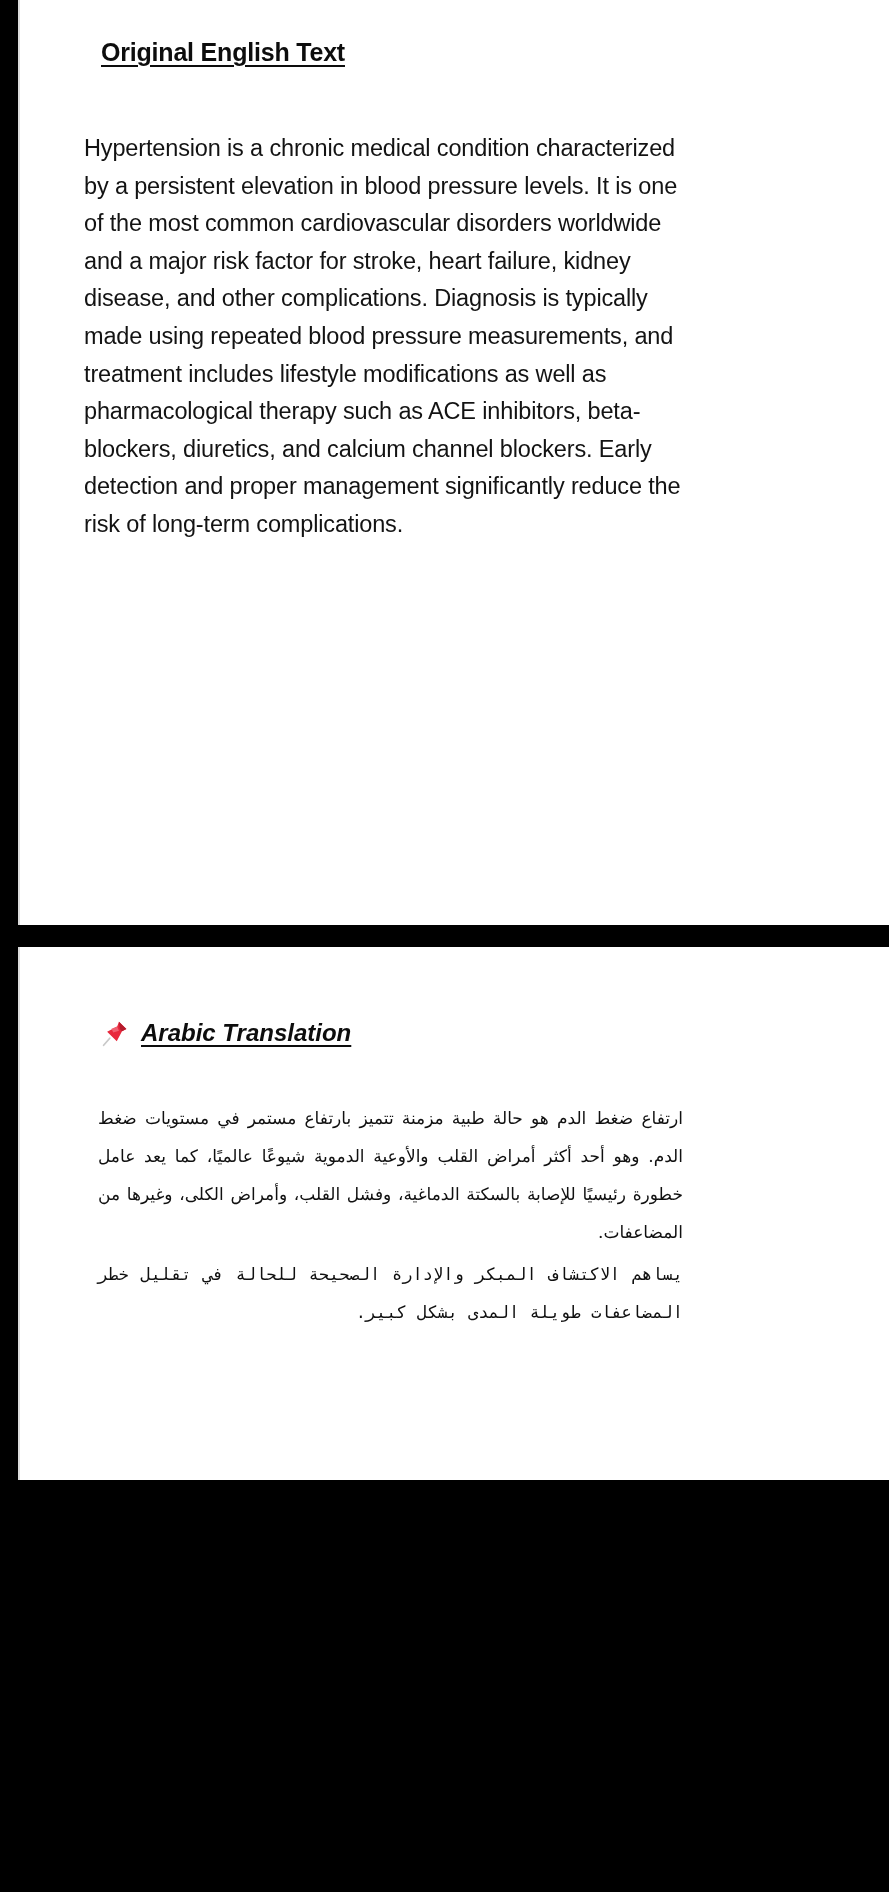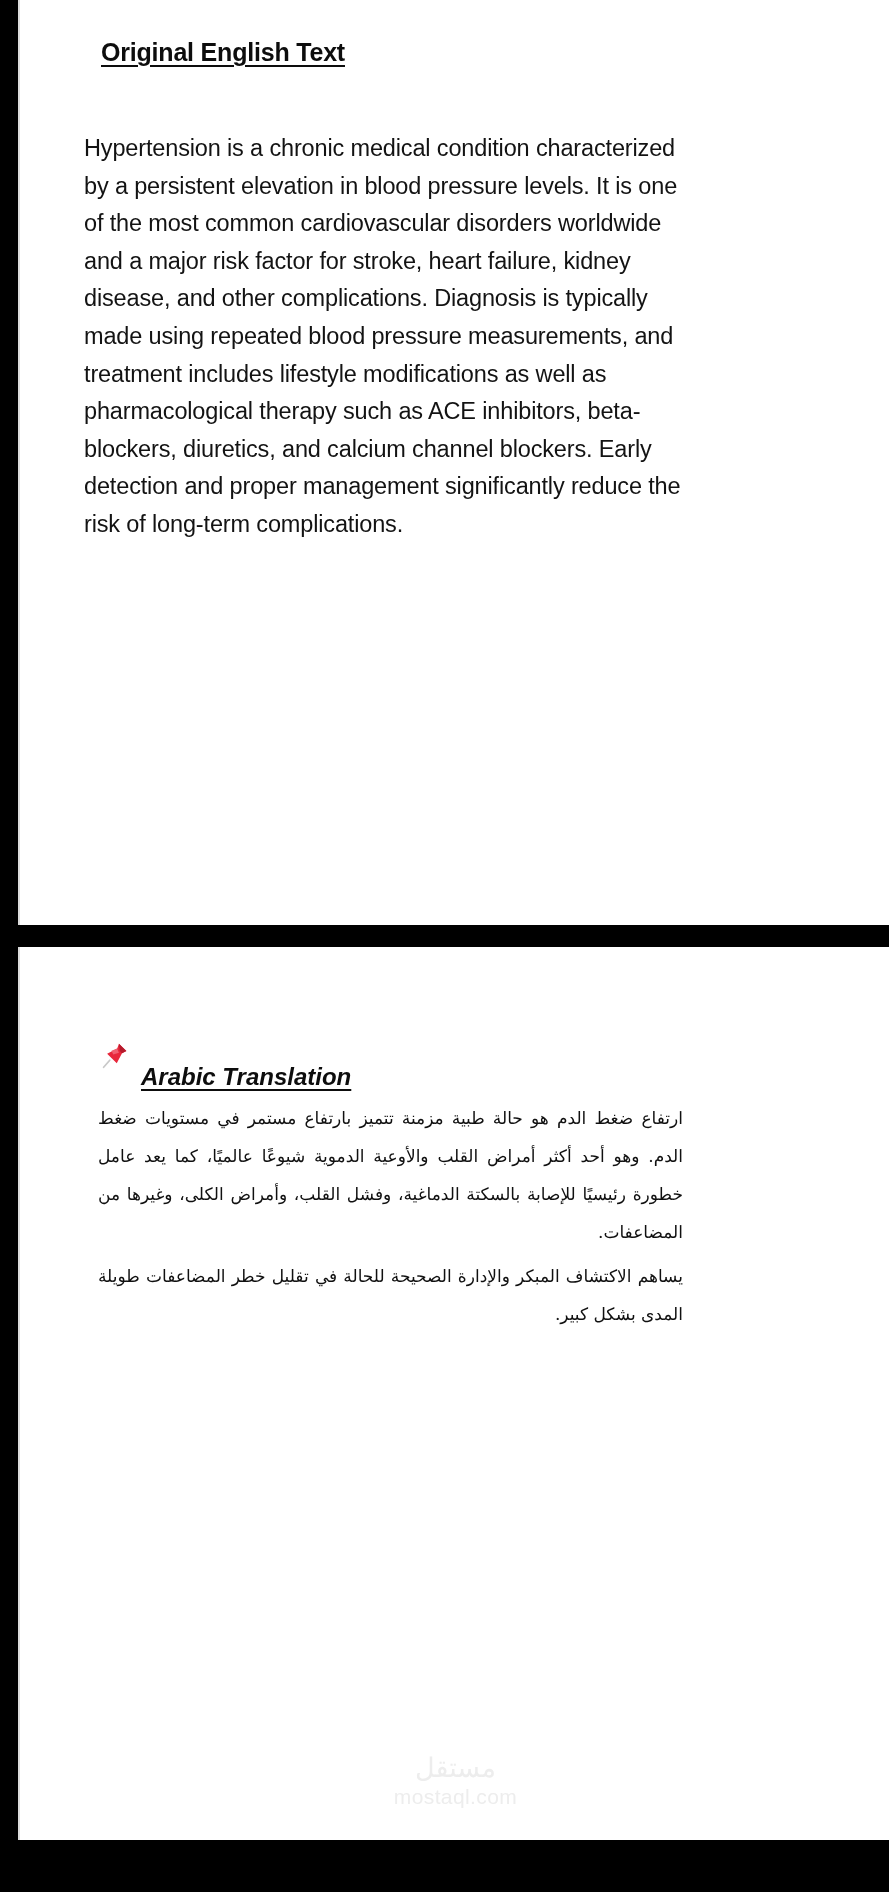--- a/index.html
+++ b/index.html
@@ -10,21 +10,21 @@
   body {
     width: 889px;
     height: 1892px;
     font-family: "Liberation Sans", sans-serif;
     -webkit-font-smoothing: antialiased;
   }
 
   .screen {
     position: relative;
     width: 889px;
-    height: 1840px;
+    height: 1480px;
     background: #0f172a;
     overflow: hidden;
   }
 
   
   .left-gutter {
     position: absolute;
     left: 0;
     top: 0;
     width: 18px;
@@ -116,21 +116,20 @@
 
   .ar-heading-text {
     font-size: 24px;
     font-weight: 700;
     font-style: italic;
     color: #0d0d0d;
     text-decoration: underline;
     text-underline-offset: 4px;
     text-decoration-thickness: 2px;
     white-space: nowrap;
-    margin-top: 44px;
   }
 
   .ar-body {
     position: absolute;
     left: 78px;
     top: 152px;
     width: 585px;
     direction: rtl;
     text-align: justify;
     font-family: "DejaVu Serif", "Liberation Serif", serif;
@@ -138,20 +137,21 @@
     line-height: 38px;
     color: #101010;
   }
 
   .ar-body p {
     margin: 0 0 6px 0;
   }
 
   .ar-body p:last-child {
     margin-bottom: 8px;
+    font-family: Liberation Mono, monospace;
   }
 
   
   .watermark {
     position: absolute;
     left: 0;
     top: 805px;
     width: 871px;
     display: flex;
     flex-direction: column;

